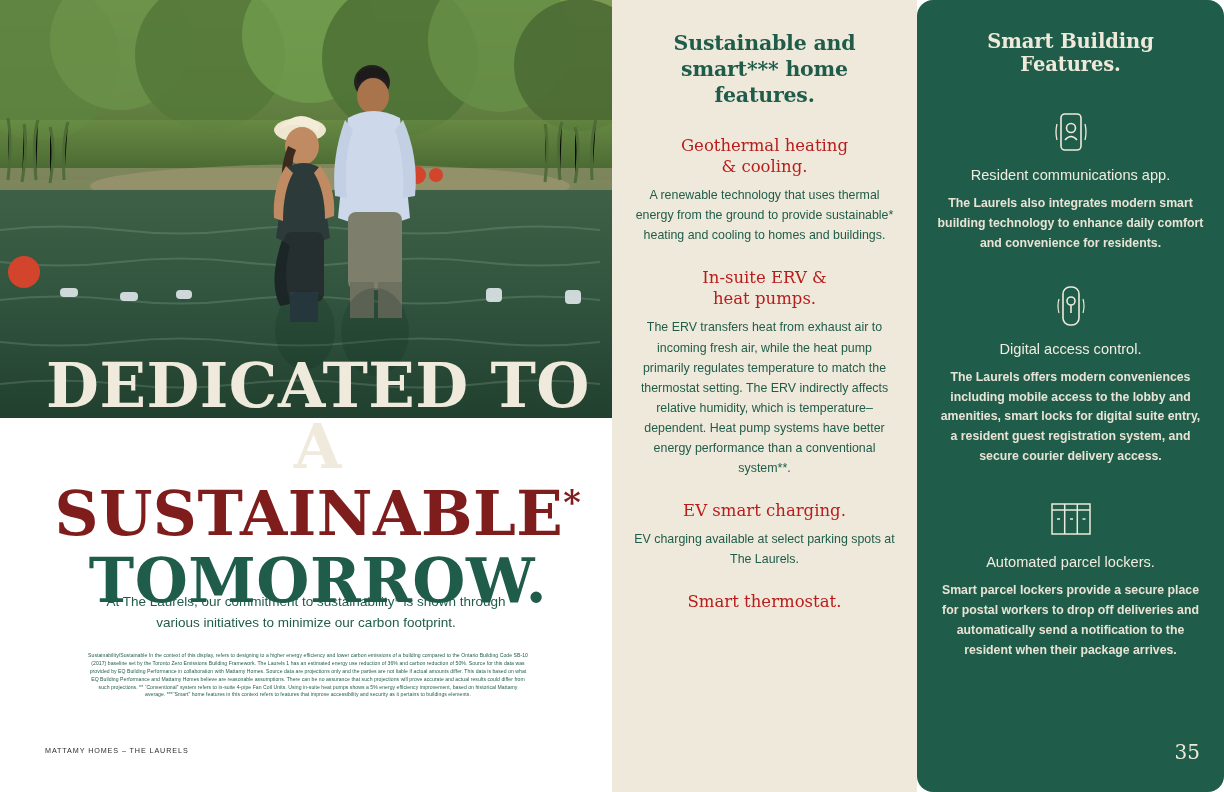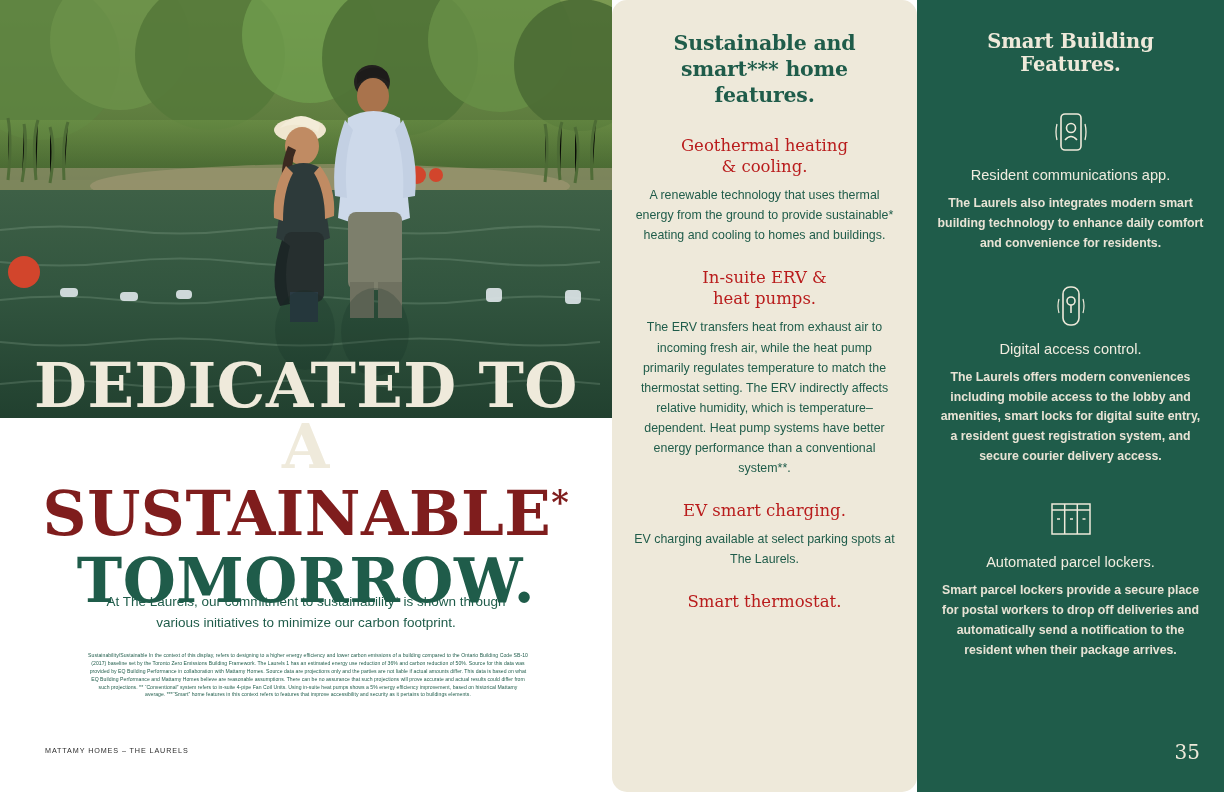--- a/index.html
+++ b/index.html
@@ -26,21 +26,21 @@
     position: absolute;
     left: 0; top: 0;
     width: 612px; height: 418px;
     overflow: hidden;
     background: #2e4b2a;
   }
   .photo svg { display: block; width: 612px; height: 418px; }
 
   .headline {
     position: absolute;
-    left: 0; top: 355px;
+    left: 12px; top: 355px;
     width: 612px;
     color: #f3efe2;
     font-family: "DejaVu Serif", serif;
     font-size: 61px;
     line-height: 1.0;
     letter-spacing: 0.5px;
     text-align: center;
     pointer-events: none;
   }
   .headline .l1 { display: block; color: #efeadb; }
@@ -77,21 +77,20 @@
   }
 
   
   .mid-panel {
     position: relative;
     width: 305px; height: 792px;
     background: #eee9da;
     flex: 0 0 305px;
     padding: 30px 22px 0 22px;
     text-align: center;
-    border-radius: 15px;
   }
   .mid-title {
     font-family: "DejaVu Serif", serif;
     color: #1f5c4a;
     font-size: 20.5px;
     line-height: 1.28;
     letter-spacing: -0.2px;
     margin-bottom: 26px;
   }
   .feature { margin-bottom: 22px; }
@@ -111,20 +110,21 @@
 
   
   .right-panel {
     position: relative;
     width: 307px; height: 792px;
     background: #1f5c4a;
     flex: 0 0 307px;
     padding: 30px 20px 0 20px;
     text-align: center;
     color: #eee9da;
+    border-radius: 16px;
   }
   .right-title {
     font-family: "DejaVu Serif", serif;
     font-size: 19.5px;
     letter-spacing: -0.1px;
     margin-bottom: 34px;
   }
   .sb-item { margin-bottom: 30px; }
   .sb-icon {
     height: 44px;

